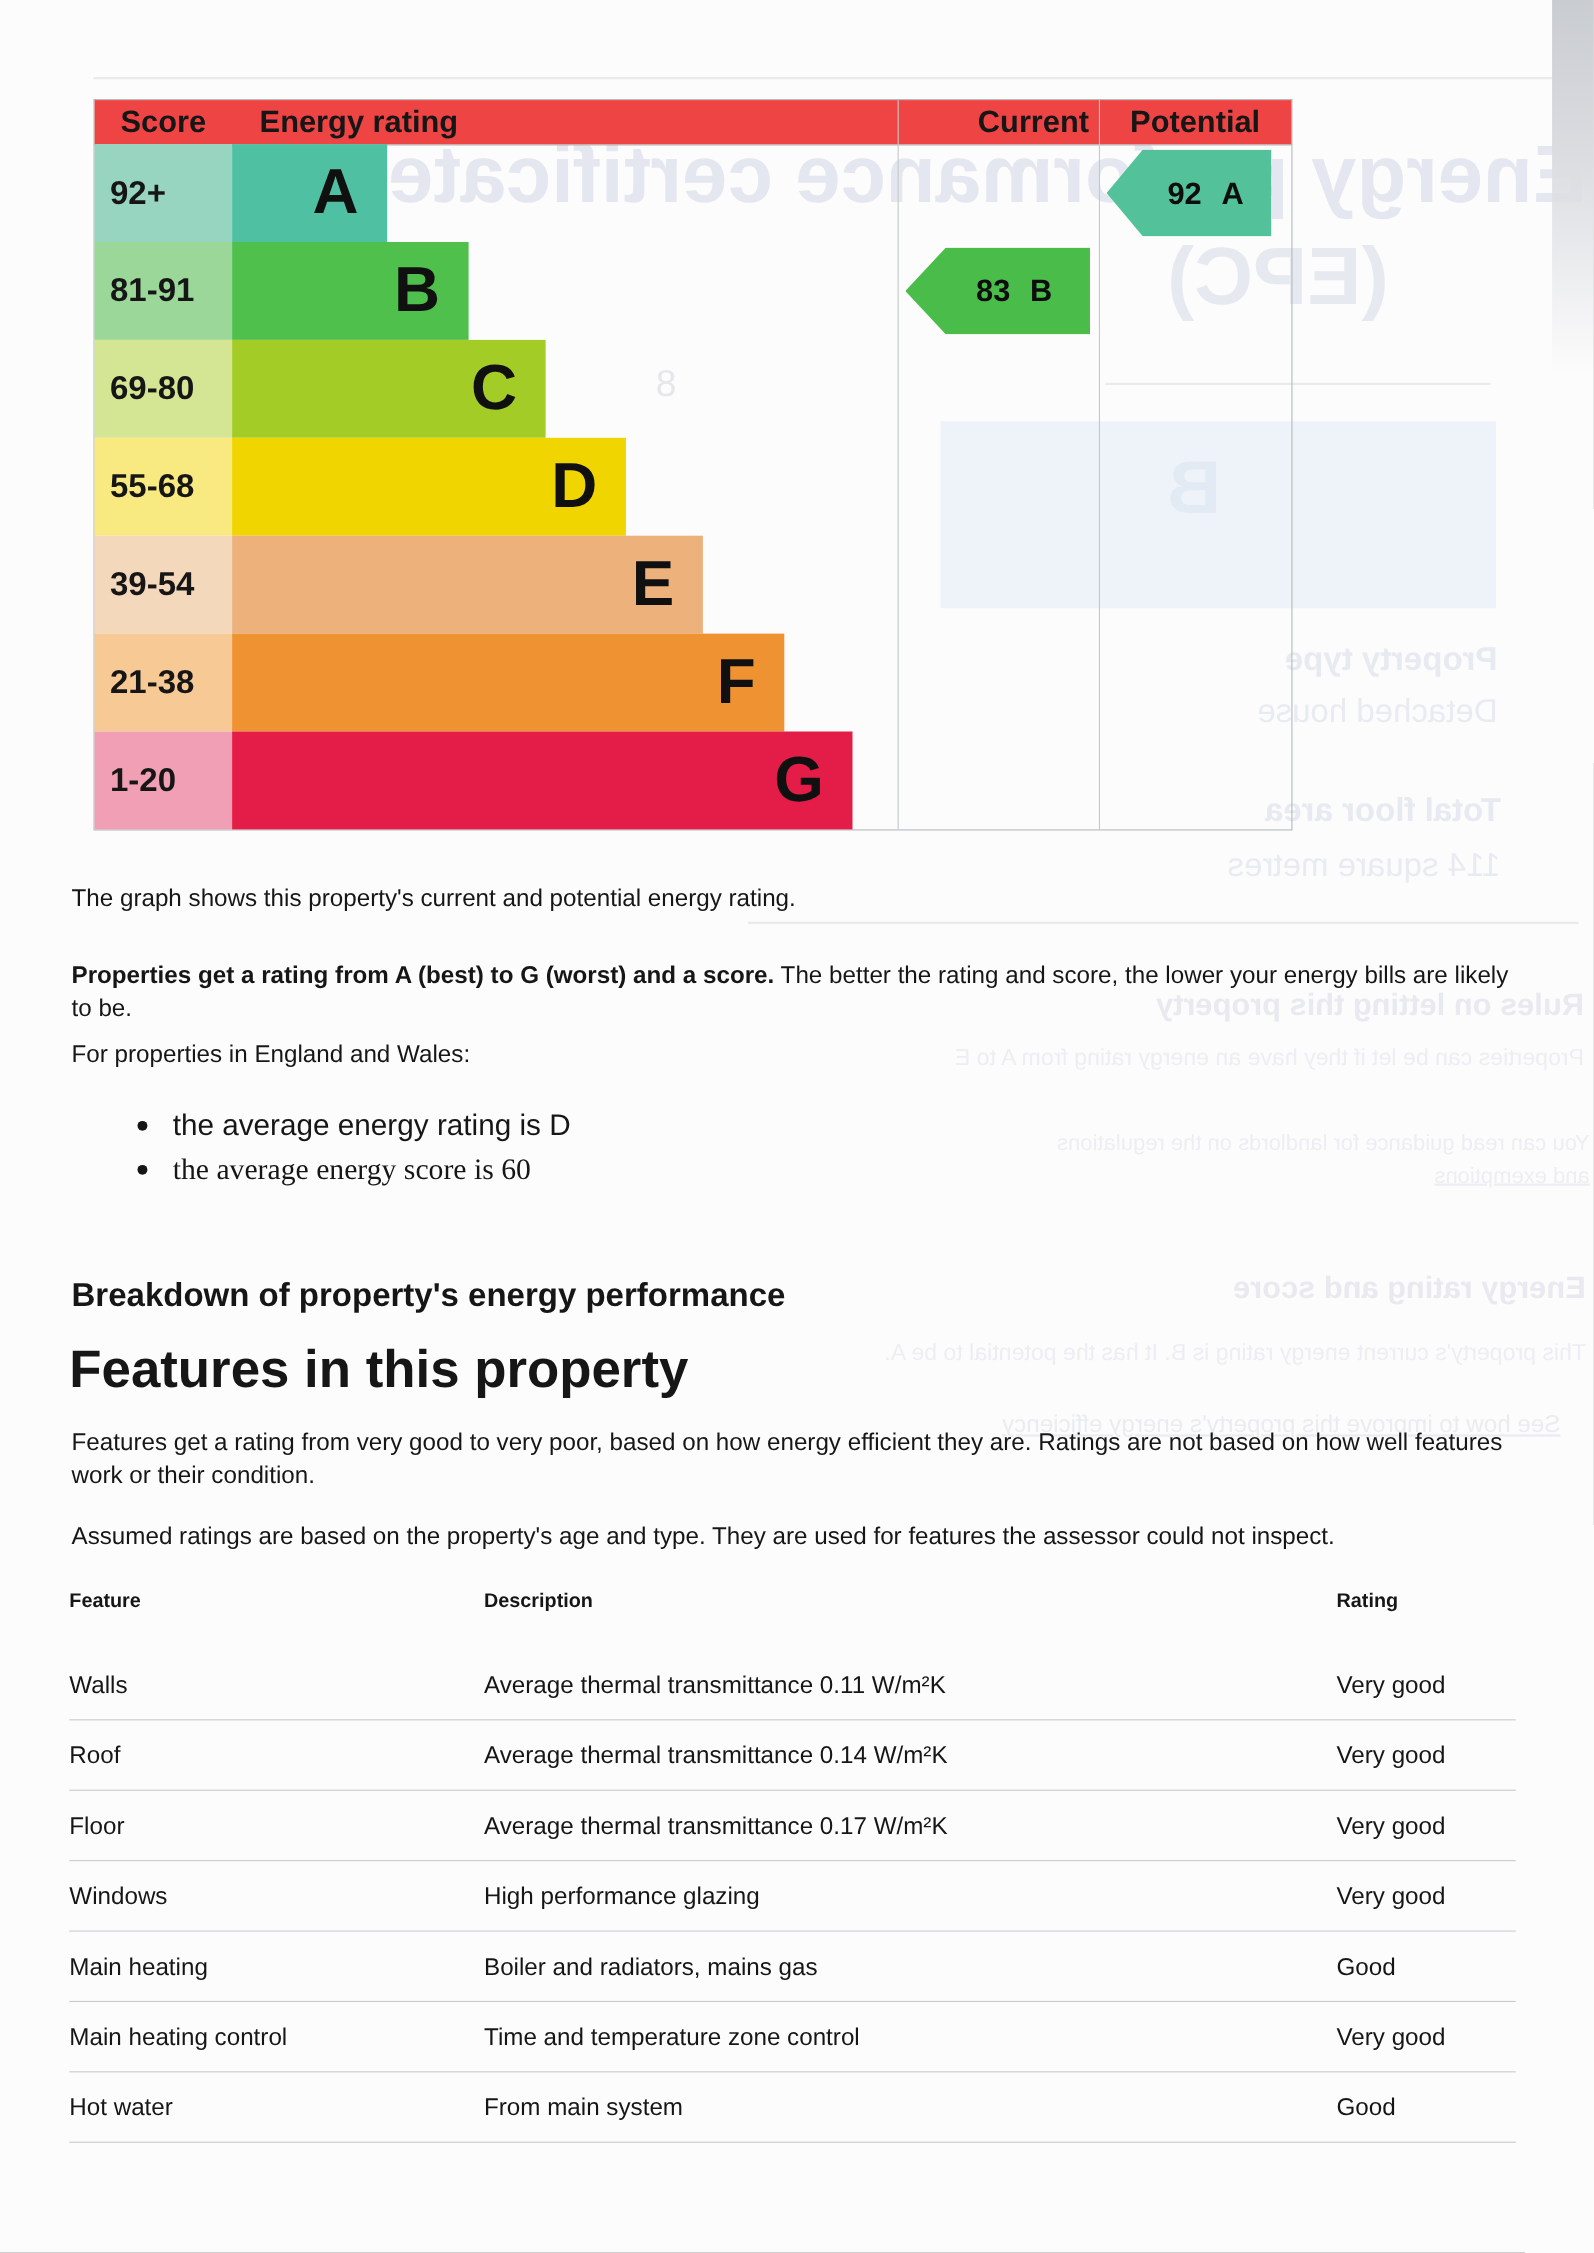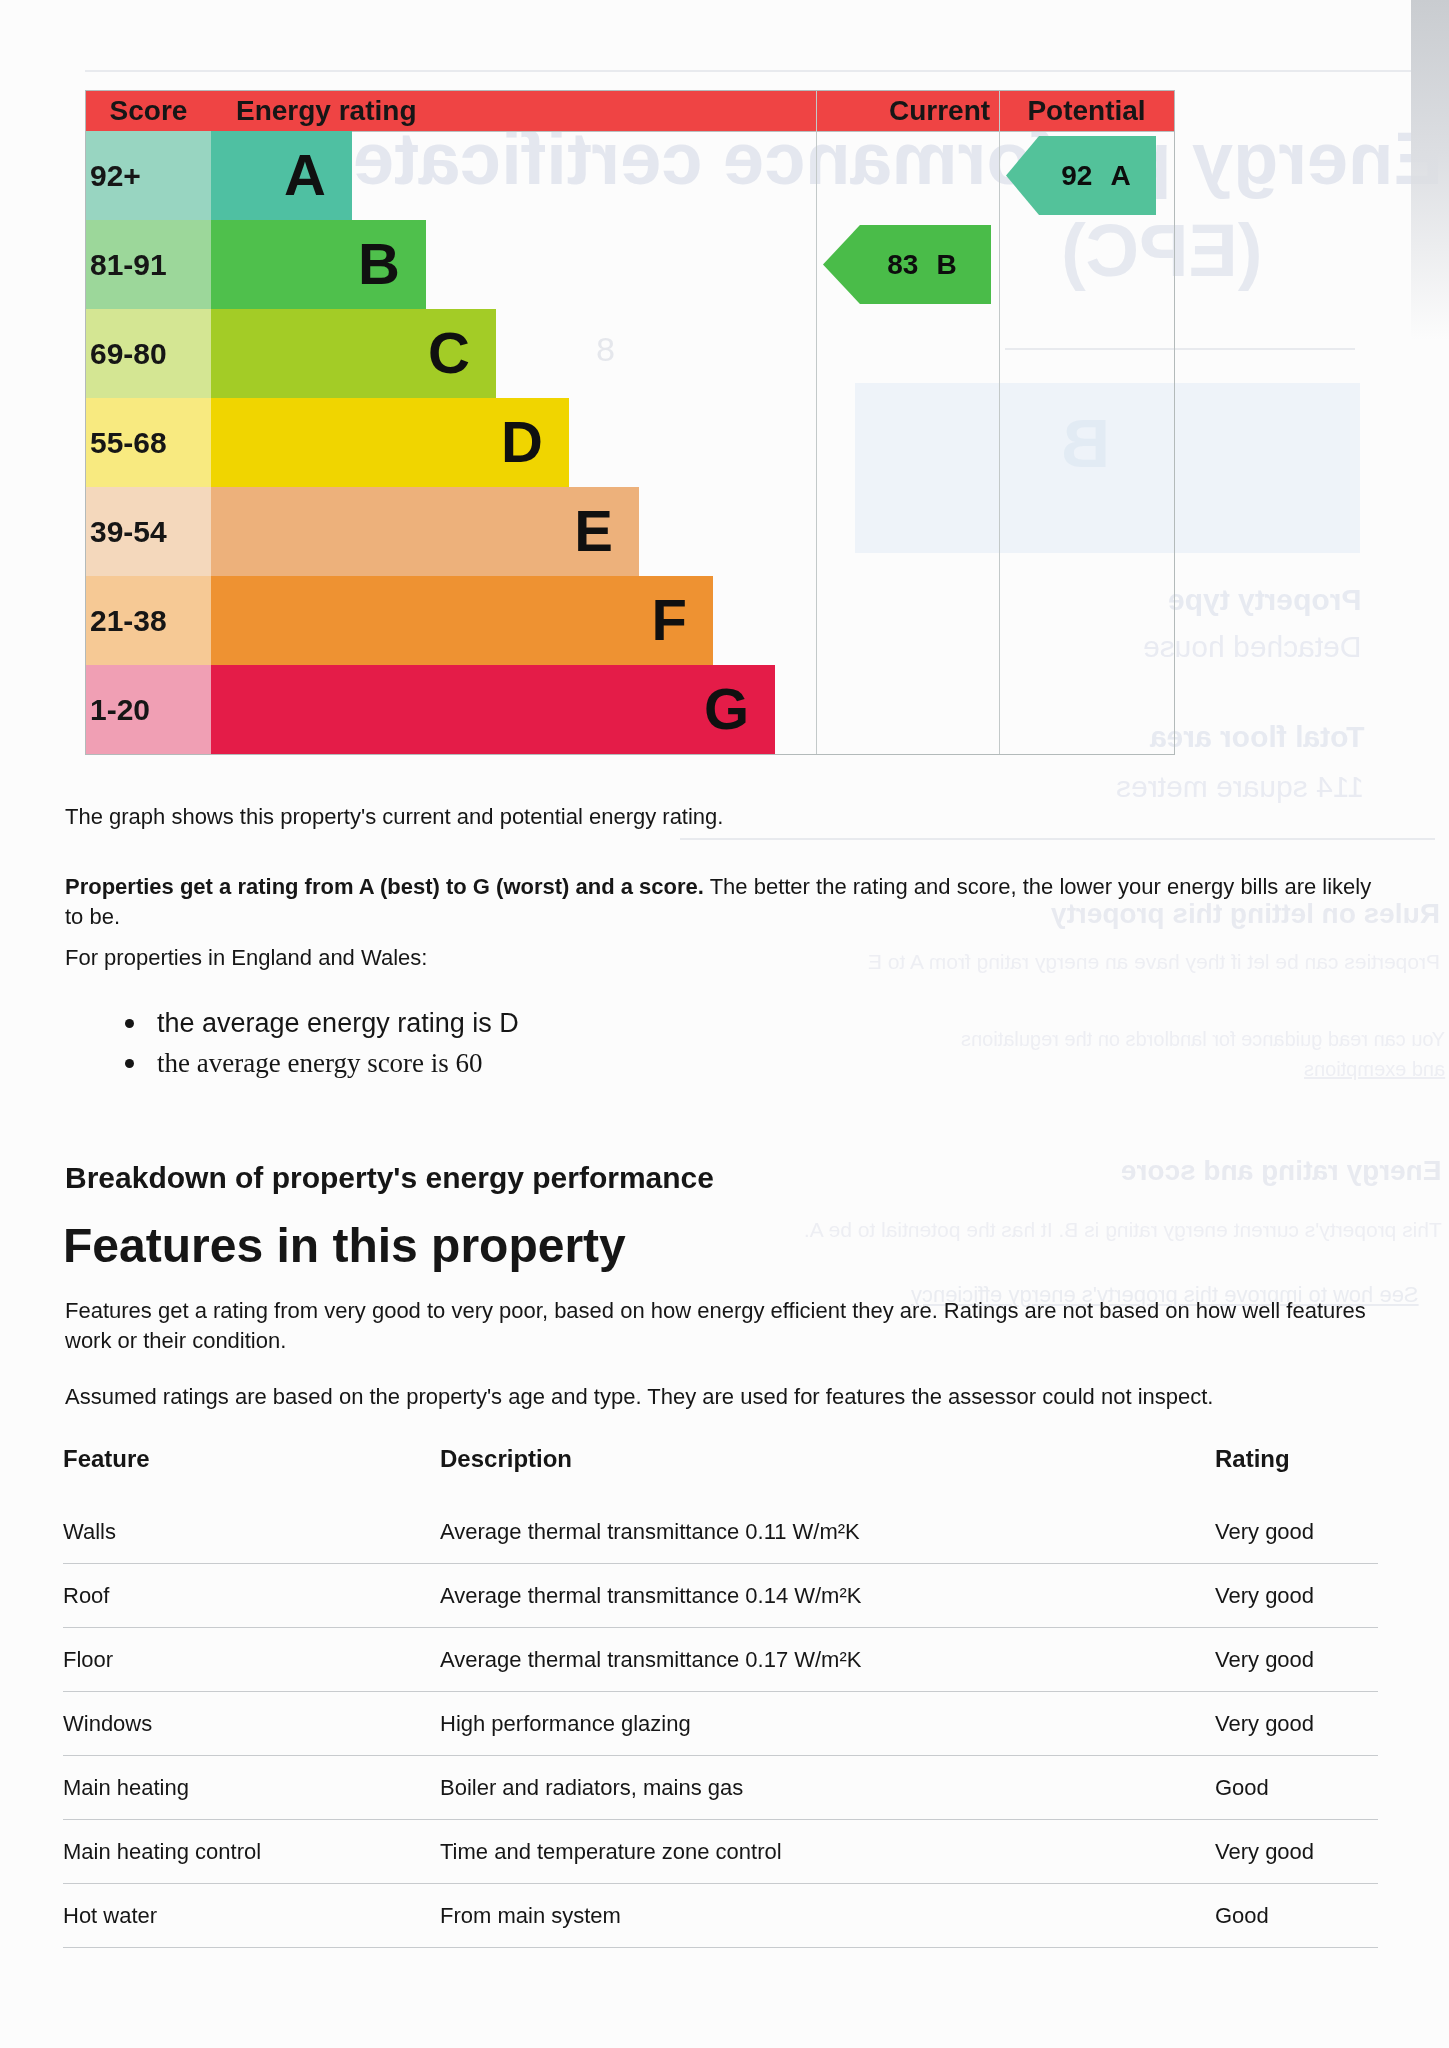--- a/index.html
+++ b/index.html
@@ -38,21 +38,21 @@
   .col-div{position:absolute;top:0;bottom:0;width:1px;background:#c3c9c9;}
   .col-div.d1{left:730px;} .col-div.d2{left:913px;}
   .chart-head{position:absolute;left:0;top:0;width:100%;height:40px;border-bottom:1px solid #b9bfbf;background:#ef4444;}
   .chart-head span{position:absolute;font-size:28px;font-weight:bold;line-height:40px;}
   .h-score{left:0;width:125px;text-align:center;}
   .h-rating{left:150px;}
   .h-current{left:730px;width:183px;text-align:center;padding-left:32px;}
   .h-potential{left:913px;width:175px;text-align:center;}
   .band{position:absolute;left:0;width:100%;height:89px;}
   .band .cell{position:absolute;left:0;top:0;width:125px;height:100%;}
-  .band .cell b{display:block;font-size:30px;line-height:89px;padding-left:4px;font-weight:bold;}
+  .band .cell b{display:block;font-size:30px;line-height:89px;padding-left:14px;font-weight:bold;}
   .band .bar{position:absolute;left:125px;top:0;height:100%;}
   .band .bar i{display:block;font-style:normal;font-weight:bold;font-size:58px;line-height:87px;
                text-align:right;padding-right:26px;color:#101010;}
   .arrow{position:absolute;height:79px;display:flex;align-items:center;justify-content:center;gap:18px;
          padding-left:30px;box-sizing:border-box;font-size:28px;font-weight:bold;color:#0d0d0d;
          clip-path:polygon(0 50%,22% 0,100% 0,100% 100%,22% 100%);}
   .arrow.current{left:737px;top:134px;width:168px;}
   .arrow.potential{left:920px;top:45px;width:150px;justify-content:center;}
 
   
@@ -65,21 +65,21 @@
   .b1{left:157px;top:1008px;} .b2{left:157px;top:1048px;font-family:Liberation Serif, serif;}
   .subhead{top:1160px;font-size:30px;font-weight:bold;line-height:36px;}
   .bighead{top:1218px;left:63px;font-size:48px;font-weight:bold;line-height:56px;}
   .para2{top:1296px;width:1330px;}
   .para3{top:1382px;width:1330px;}
 
   
   .ftable{position:absolute;left:63px;top:1445px;width:1315px;z-index:2;}
   .frow{display:grid;grid-template-columns:377px 775px 1fr;align-items:center;
         height:63px;border-bottom:1px solid #c8cbce;font-size:22px;}
-  .fhead{height:55px;border-bottom:none;align-items:start;font-weight:bold;font-size:24px;}
+  .fhead{height:55px;border-bottom:none;align-items:start;font-weight:bold;font-size:18px;}
 </style>
 </head>
 <body>
 
 <div class="page">
 
   <div class="bleed">
     <div class="bl-rule r1"></div>
     <div class="bl-block"></div>
     <div class="bl-rule r2"></div>

